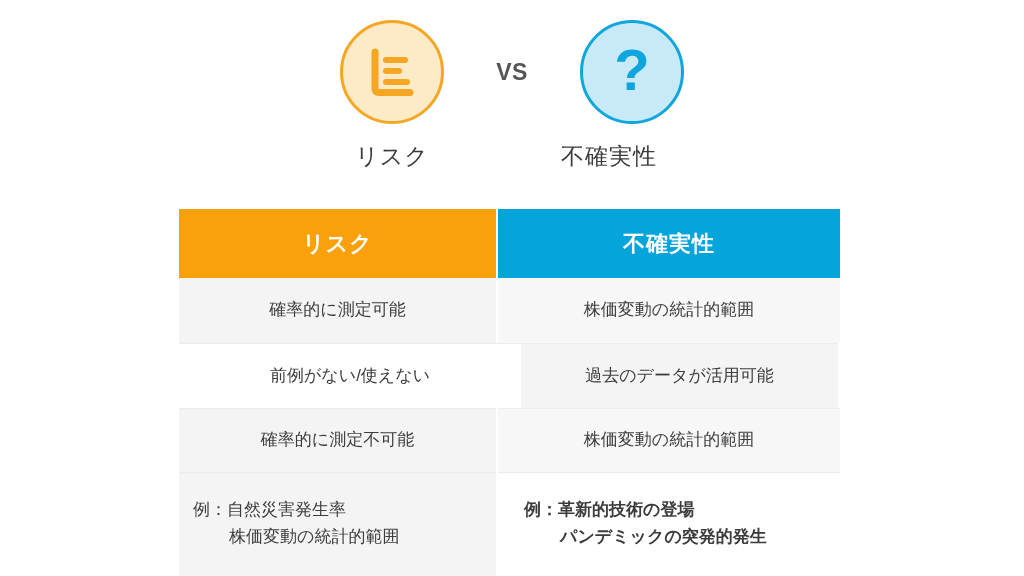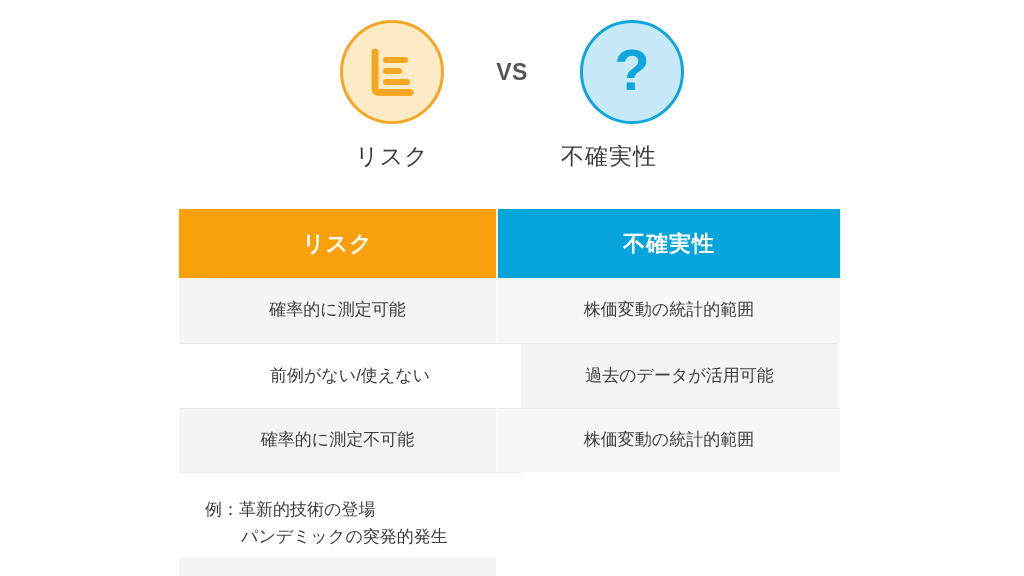--- a/index.html
+++ b/index.html
@@ -128,21 +128,21 @@
   .t-body .t-row .t-cell.left  { background: #f4f4f4; }
   .t-body .t-row.alt .t-cell.right { background: #f7f7f7; }
   .t-body .t-row.plain .t-cell.right { background: #ffffff; }
 
   .t-body .t-row.r1 .t-cell { height: 65px; }
   .t-body .t-row.r2 .t-cell { height: 65px; }
   .t-body .t-row.r3 .t-cell { height: 64px; }
   .t-body .t-row.r4 .t-cell { height: 86px; align-items: flex-start; }
 
   .t-body .t-row.r4 .t-cell.left  { padding-left: 14px; }
-  .t-body .t-row.r4 .t-cell.right { padding-left: 26px; }
+  .t-body .t-row.r4 .t-cell.right { padding-left: 26px; font-weight: bold; }
 
   .ex-block {
     width: 100%;
     padding-top: 16px;
     text-align: left;
   }
   .ex-line-1 { display: block; }
   .ex-line-2 { display: block; padding-left: 36px; }
 
   
@@ -218,20 +218,26 @@
       <div class="t-cell right">前例がない/使えない</div>
       <div class="t-cell left">過去のデータが活用可能</div>
     </div>
 
     <div class="t-row r3 alt">
       <div class="t-cell left">確率的に測定不可能</div>
       <div class="t-cell right">株価変動の統計的範囲</div>
     </div>
 
     <div class="t-row r4 plain">
+      <div class="t-cell left">
+        <div class="ex-block">
+          <span class="ex-line-1">例：自然災害発生率</span>
+          <span class="ex-line-2">株価変動の統計的範囲</span>
+        </div>
+      </div>
       <div class="t-cell right">
         <div class="ex-block">
           <span class="ex-line-1">例：革新的技術の登場</span>
           <span class="ex-line-2">パンデミックの突発的発生</span>
         </div>
       </div>
     </div>
 
   </div>
 

